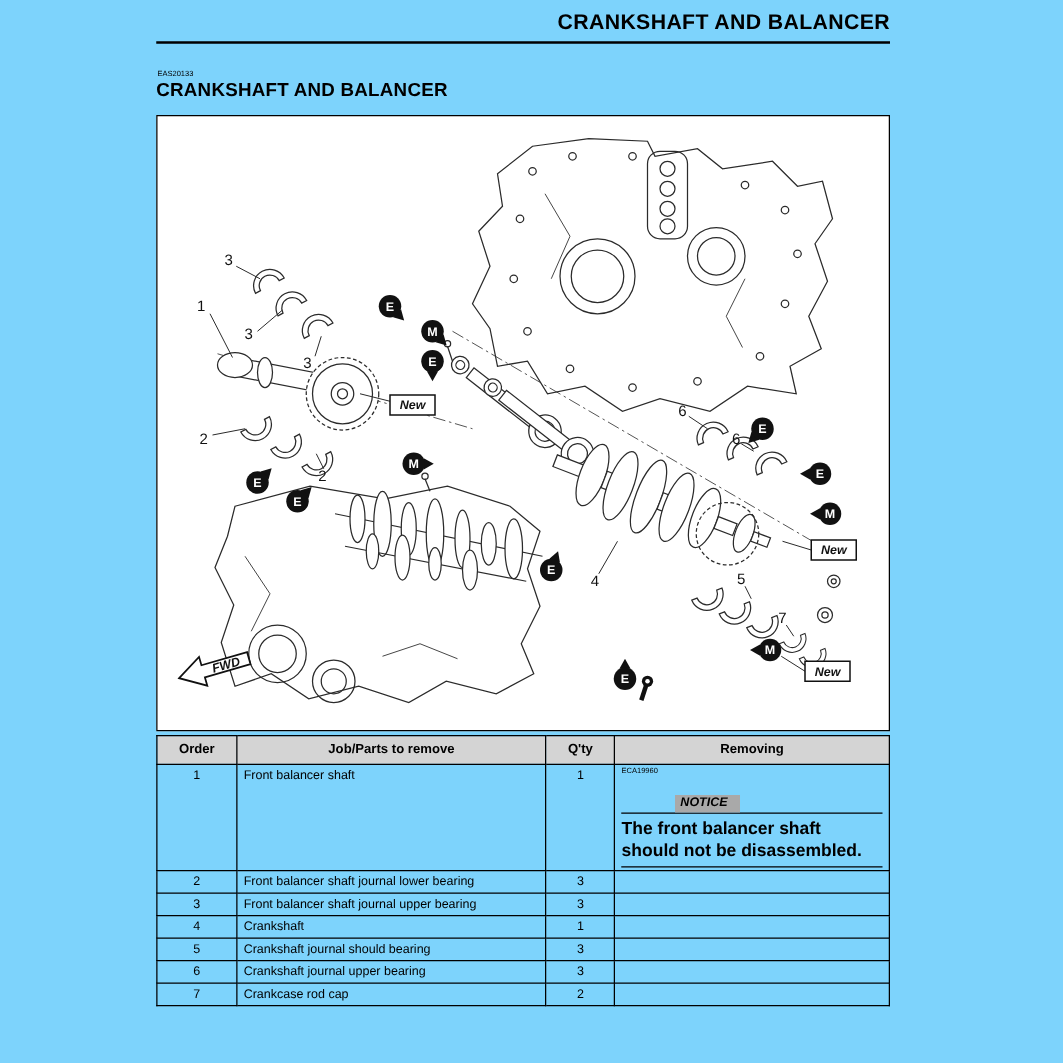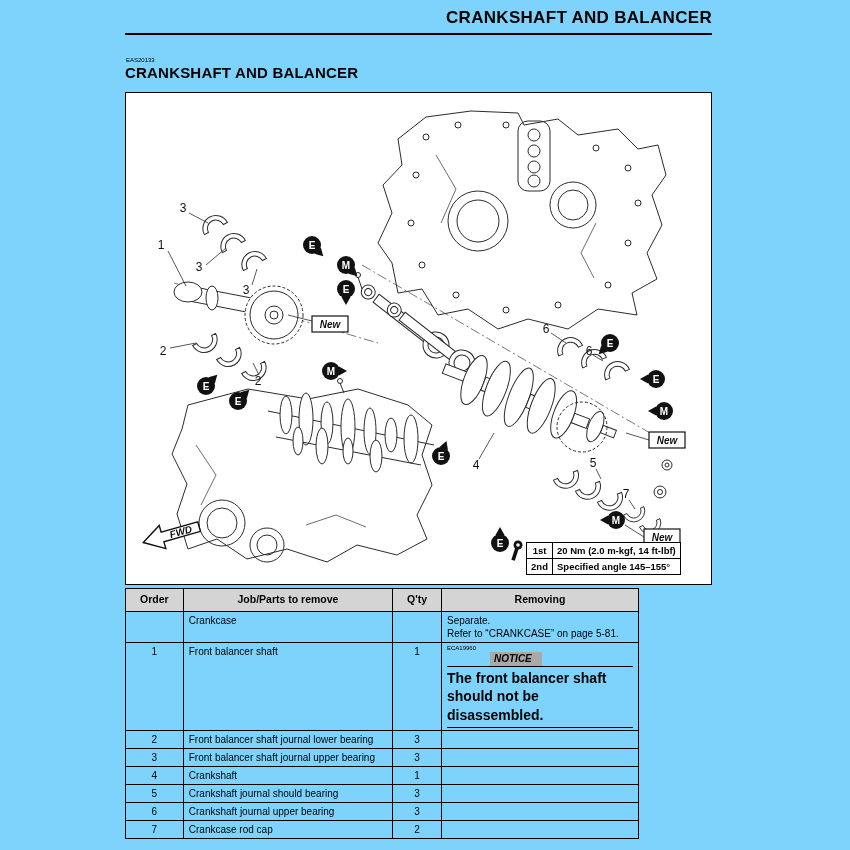--- a/index.html
+++ b/index.html
@@ -39,32 +39,32 @@
     position:absolute; left:400px; top:449px; background:#fff;
   }
   .torque-box table { border-collapse:collapse; }
   .torque-box td {
     border:1.2px solid #000; font-size:9.5px; font-weight:bold;
     padding:2px 4px; white-space:nowrap;
   }
   .torque-box td.tq-step { text-align:center; width:26px; }
 
   .parts-table {
-    position:absolute; left:125px; top:588px; width:514px;
+    position:absolute; left:125px; top:588px; width:587px;
     border-collapse:collapse; font-size:10px;
   }
   .parts-table th, .parts-table td {
     border:1px solid #000; padding:2px 5px; vertical-align:top; line-height:1.3;
   }
   .parts-table th {
     background:#d4d4d4; font-weight:bold; text-align:center; padding:4px 2px; font-size:10.5px;
   }
   .parts-table td.c { text-align:center; }
   .notice-code { font-size:6px; line-height:1.1; }
-  .notice-header { border-bottom:1.5px solid #000; margin-top:1px;padding-left:43px; }
+  .notice-header { border-bottom:1.5px solid #000; margin-top:16px;padding-left:43px; }
   .notice-label {
     display:inline-block; background:#a9a9a9; color:#000;
     font-style:italic; font-weight:bold; font-size:10px; padding:0 10px 1px 4px;
   }
   .notice-text {
     font-weight:bold; font-size:14px; padding:2px 0 3px;
     border-bottom:1.5px solid #000;
   }
 </style>
 </head>
@@ -344,61 +344,38 @@
       </g>
 
       <g transform="translate(392,452)" fill="#111" stroke="none">
         <circle cx="0" cy="0" r="4.5"></circle>
         <rect x="-1.8" y="3" width="3.6" height="13" transform="rotate(18)"></rect>
         <circle cx="0" cy="0" r="1.8" fill="#fff"></circle>
       </g>
     </svg>
 
 
-    <div class="torque-box">
-      <table>
-        <tbody>
-            <tr>
-          <td class="tq-step">1st</td>
-          <td class="tq-val">20 Nm (2.0 m-kgf, 14 ft-lbf)</td>
-        </tr>
-        <tr>
-          <td class="tq-step">2nd</td>
-          <td class="tq-val">Specified angle 145–155°</td>
-        </tr>
-      </tbody>
-        </table>
-    </div>
   </div>
 
   <table class="parts-table">
     <colgroup>
       <col style="width:64px">
         <col style="width:248px">
         <col style="width:55px">
         <col style="width:220px">
     </colgroup>
     <thead>
       <tr>
         <th>Order</th>
         <th>Job/Parts to remove</th>
         <th>Q'ty</th>
         <th>Removing</th>
       </tr>
     </thead>
     <tbody>
-      <tr>
-        <td class="c"></td>
-        <td>Crankcase</td>
-        <td class="c"></td>
-        <td>
-          <div>Separate.</div>
-          <div>Refer to “CRANKCASE” on page 5-81.</div>
-        </td>
-      </tr>
       <tr>
         <td class="c">1</td>
         <td>Front balancer shaft</td>
         <td class="c">1</td>
         <td>
           <div class="notice-code">ECA19960</div>
           <div class="notice-header">
             <span class="notice-label">NOTICE</span>
           </div>
           <div class="notice-text">The front balancer shaft should not be disassembled.</div>

